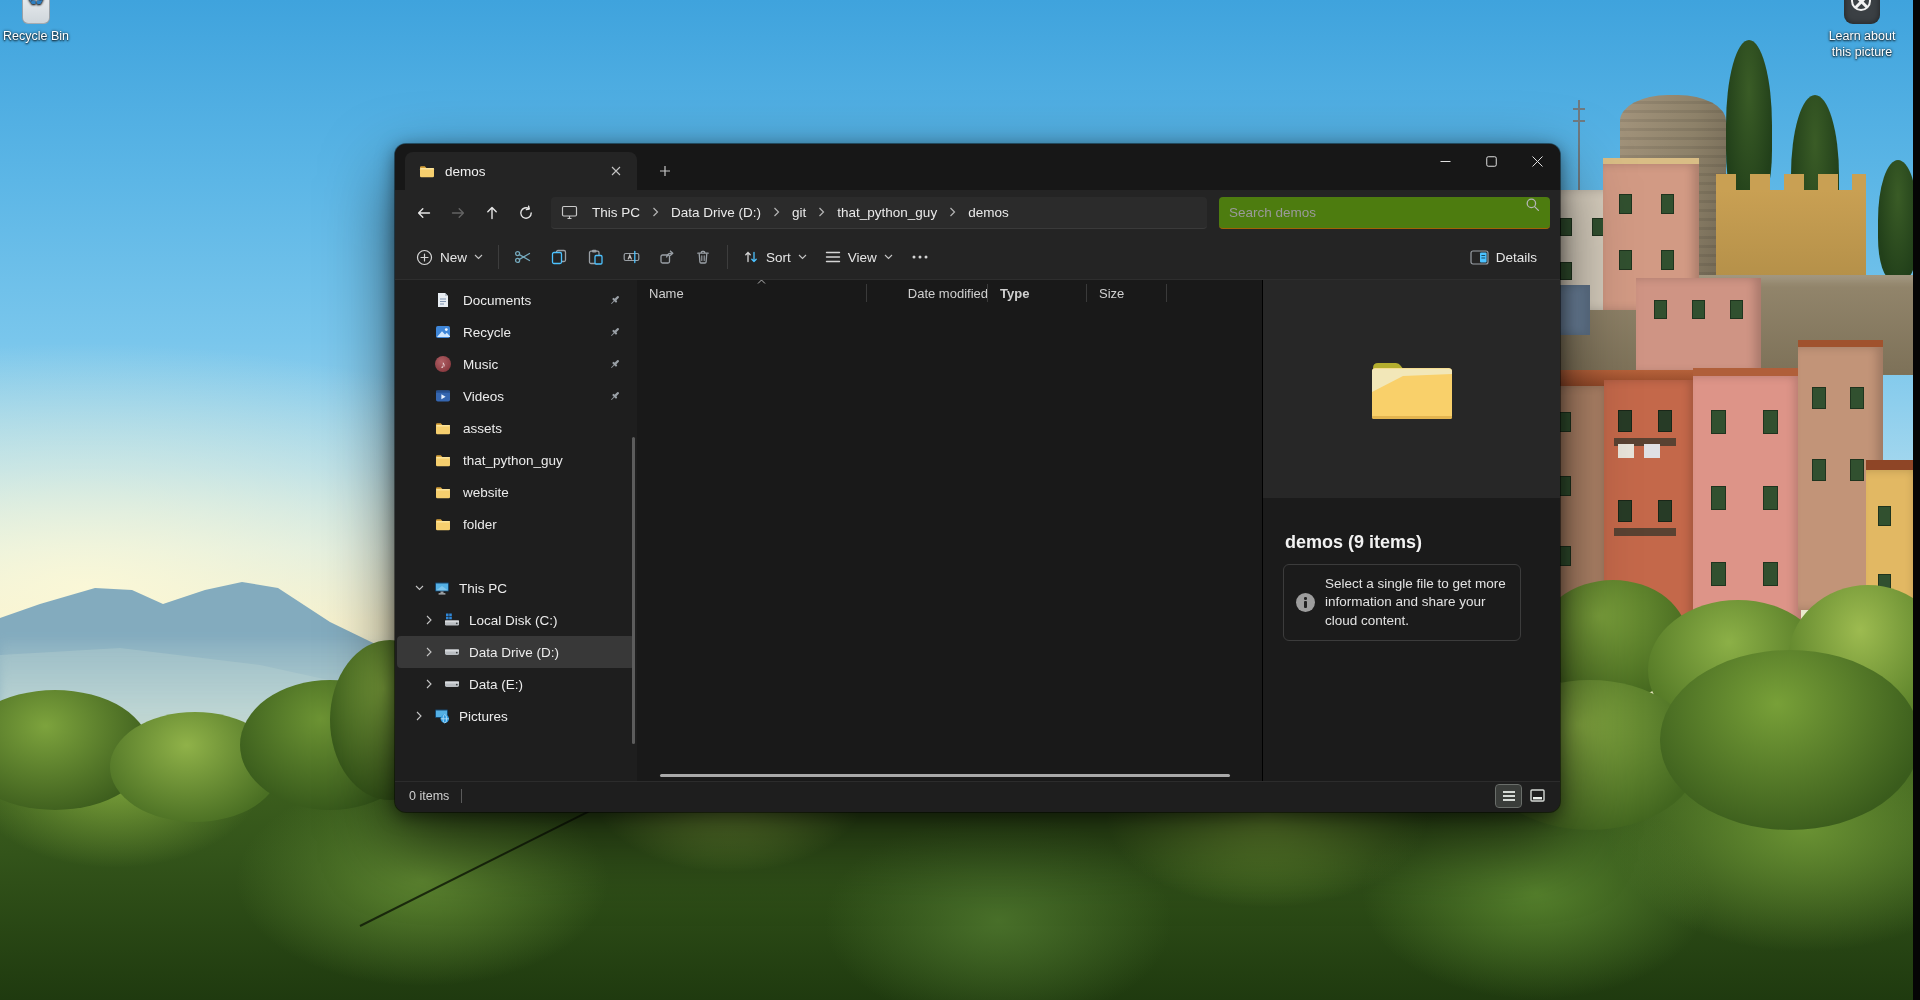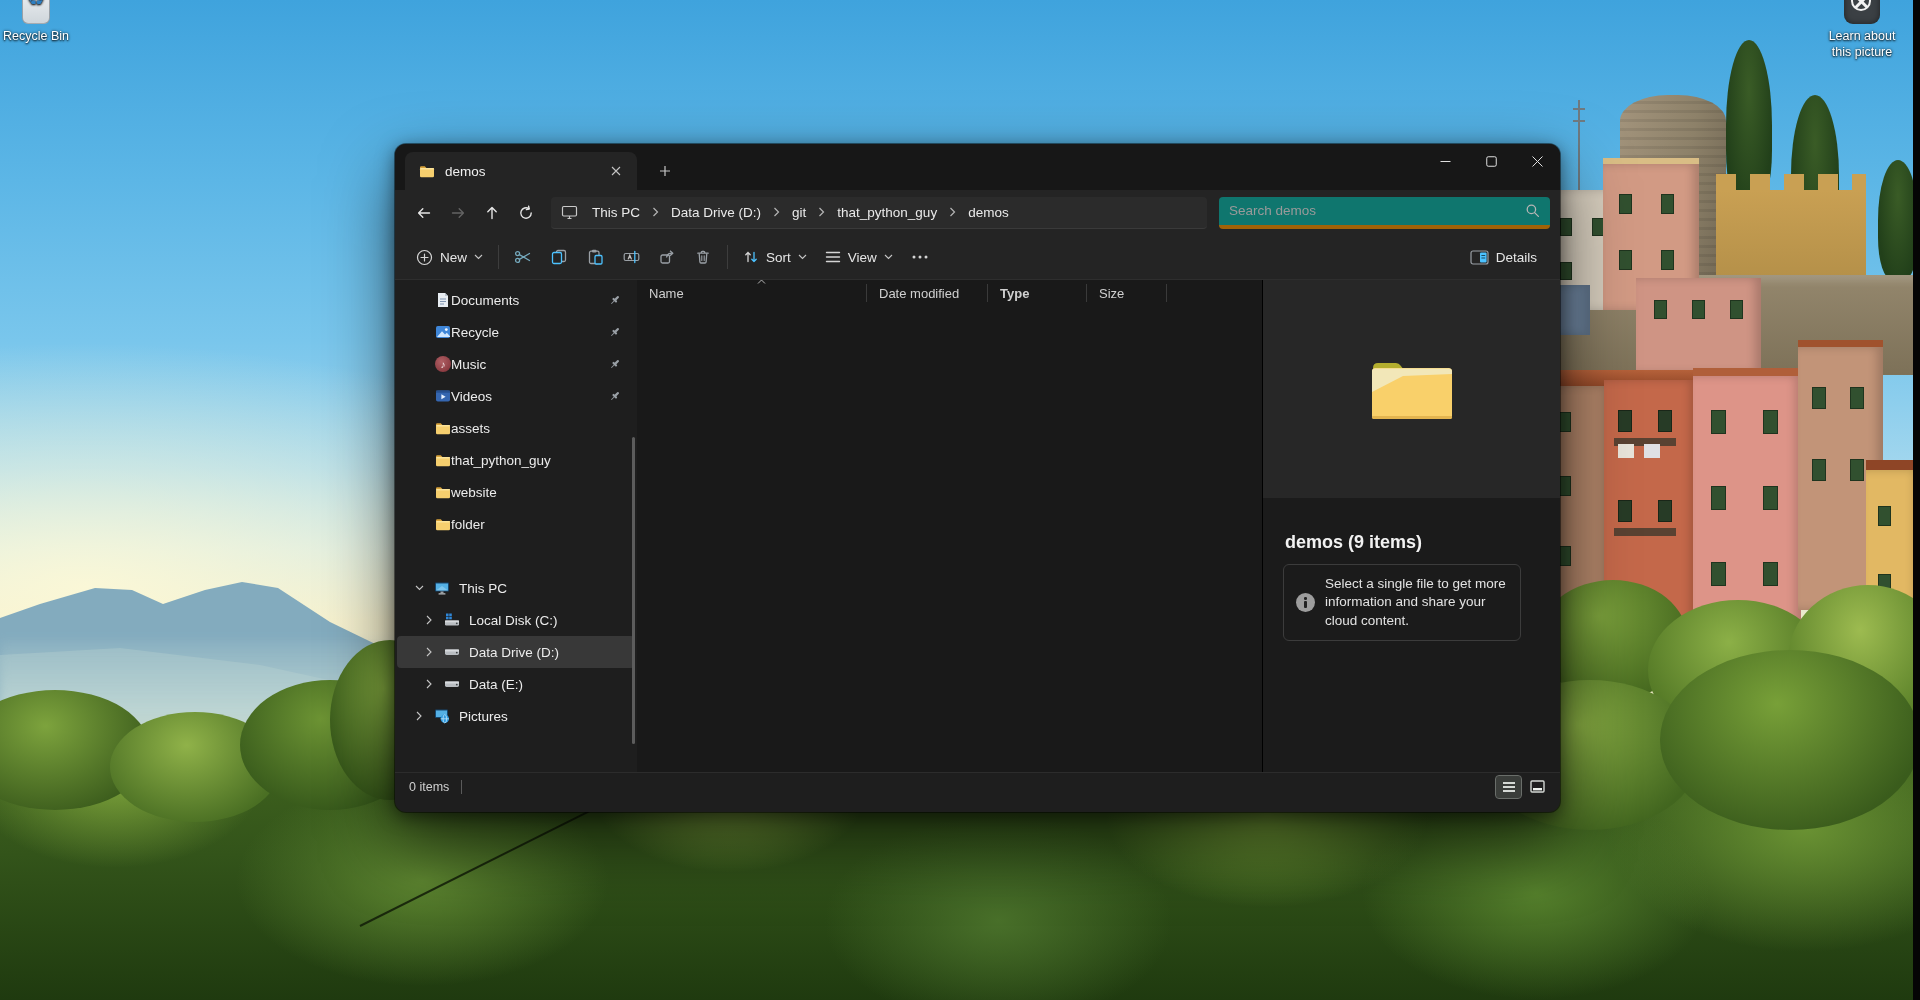--- a/index.html
+++ b/index.html
@@ -79,35 +79,35 @@
   .newtab { position:absolute; left:256px; top:14px; width:28px; height:26px; border-radius:4px;
     display:flex; align-items:center; justify-content:center; color:#c8c8c8; }
   .caption { position:absolute; right:0; top:0; display:flex; }
   .cap-btn { width:46px; height:34px; display:flex; align-items:center; justify-content:center; }
   .navbar { position:absolute; left:0; top:46px; width:100%; height:45px; background:#242424; display:flex; align-items:center; padding:0 10px 0 12px; }
   .nav-btn { width:34px; height:32px; display:flex; align-items:center; justify-content:center; border-radius:4px; flex:0 0 auto; }
   .addrbar { height:32px; background:#2b2b2b; border-radius:4px; border-bottom:1px solid #3a3a3a;
     display:flex; align-items:center; margin-left:8px; padding:0 8px; width:656px; gap:2px; }
   .crumb { font-size:13.5px; color:#eaeaea; padding:3px 8px; border-radius:3px; white-space:nowrap; }
   .crumb-sep { display:flex; align-items:center; padding:0 2px; }
-  .searchbox { height:32px; background:#0f766e; border-radius:4px; border-bottom:4px solid #a16207;
-    display:flex; align-items:center; margin-left:12px; flex:1; padding:0 10px; }
+  .searchbox { height:32px; background:#4d7c0f; border-radius:4px; border-bottom:1px solid #a16207;
+    display:flex; margin-left:12px; flex:1; padding:0 10px; }
   .searchbox input { background:transparent; border:none; outline:none; color:#dcdcdc; font-size:13.5px; flex:1;
     font-family:inherit; }
   .searchbox input::placeholder { color:#9a9a9a; }
   .cmdbar { position:absolute; left:0; top:91px; width:100%; height:45px; background:#242424;
     border-bottom:1px solid #2e2e2e; display:flex; align-items:center; padding:0 14px 0 12px; }
   .cmd { display:flex; align-items:center; gap:7px; padding:6px 9px; border-radius:4px; font-size:13.5px; color:#e6e6e6; flex:0 0 auto; }
   .cmd-ico { width:36px; height:32px; display:flex; align-items:center; justify-content:center; border-radius:4px; flex:0 0 auto; }
   .vsep { width:1px; height:24px; background:#3d3d3d; margin:0 6px; flex:0 0 auto; }
   .spacer { flex:1; }
 
   .content { position:absolute; left:0; top:136px; width:100%; height:504px; display:flex; }
   .sidebar { width:242px; height:100%; background:#1e1e1e; position:relative; padding-top:4px; overflow:hidden; }
-  .side-item { height:32px; display:flex; align-items:center; padding:0 14px 0 38px; font-size:13.5px; color:#ececec; border-radius:4px; margin:0 2px; position:relative; }
+  .side-item { height:32px; display:flex; align-items:center; gap:12px; padding:0 14px 0 38px; font-size:13.5px; color:#ececec; border-radius:4px; margin:0 2px; position:relative; }
   .side-item .lbl { flex:1; white-space:nowrap; overflow:hidden; }
   .side-gap { height:32px; }
   .tree-item { height:32px; display:flex; align-items:center; gap:9px; padding:0 10px 0 16px; font-size:13.5px; color:#ececec; border-radius:4px; margin:0 2px; }
   .tree-item.indent { padding-left:26px; }
   .tree-item.sel { background:#383838; }
   .chev { width:12px; display:flex; justify-content:center; flex:0 0 auto; }
   .side-scroll { position:absolute; right:2px; top:157px; width:3px; height:307px; background:#5c5c5c; border-radius:2px; }
 
   .mainpane { width:625px; height:100%; background:#191919; position:relative; }
   .cols { position:absolute; left:0; top:0; width:100%; height:26px; display:flex; font-size:13px; color:#d0d0d0; }
@@ -120,21 +120,21 @@
   .detailspane { width:298px; height:100%; background:#1b1b1b; border-left:1px solid #000; position:relative; }
   .preview { position:absolute; left:0; top:0; width:100%; height:218px; background:#272727; display:flex; align-items:center; justify-content:center; } 
   .dp-head { position:absolute; left:22px; top:252px; font-size:18px; font-weight:bold; color:#f2f2f2; }
   .infobox { position:absolute; left:20px; top:284px; width:238px; height:77px; border:1px solid #3c3c3c; border-radius:6px;
     display:flex; align-items:center; gap:10px; padding:0 12px; }
   .info-ico { width:19px; height:19px; border-radius:50%; background:#9d9d9d; position:relative; flex:0 0 auto; }
   .info-ico:before { content:""; position:absolute; left:8.2px; top:4px; width:2.6px; height:2.6px; background:#222; border-radius:50%; }
   .info-ico:after { content:""; position:absolute; left:8.2px; top:8px; width:2.6px; height:7px; background:#222; border-radius:1px; }
   .info-text { font-size:13.5px; color:#e2e2e2; line-height:1.35; }
 
-  .statusbar { position:absolute; left:0; bottom:12px; width:100%; height:28px; background:#1e1e1e; border-top:1px solid #2c2c2c;
+  .statusbar { position:absolute; left:0; bottom:3px; width:100%; height:28px; background:#1e1e1e; border-top:1px solid #2c2c2c;
     display:flex; align-items:center; padding:0 10px 0 14px; font-size:12.5px; color:#cfcfcf; }
   .st-div { width:1px; height:14px; background:#5a5a5a; margin-left:12px; }
   .view-toggles { margin-left:auto; display:flex; gap:4px; align-items:center; }
   .vt-btn { width:25px; height:22px; border-radius:3px; display:flex; align-items:center; justify-content:center; }
   .vt-btn.active { background:#3a3d3a; outline:1px solid #6a6e6a; }
 
   svg { display:block; }
 </style>
 </head>
 <body>
@@ -618,21 +618,21 @@
         <div class="cols">
           <div class="col" style="width:230px;">
             <span>Name</span>
             <span class="sort-arrow">
                 <svg width="9" height="6" viewBox="0 0 9 6">
                   <path d="M1 4.5 L4.5 1 L8 4.5" fill="none" stroke="#b5b5b5" stroke-width="1"></path>
                 </svg>
               </span>
             <span class="csep"></span>
           </div>
-          <div class="col" style="width:121px;">
+          <div class="col" style="width:121px;justify-content:flex-end;">
             <span>Date modified</span>
             <span class="csep"></span>
           </div>
           <div class="col" style="width:99px;font-weight:bold;">
             <span>Type</span>
             <span class="csep"></span>
           </div>
           <div class="col" style="width:80px;">
             <span>Size</span>
             <span class="csep"></span>

